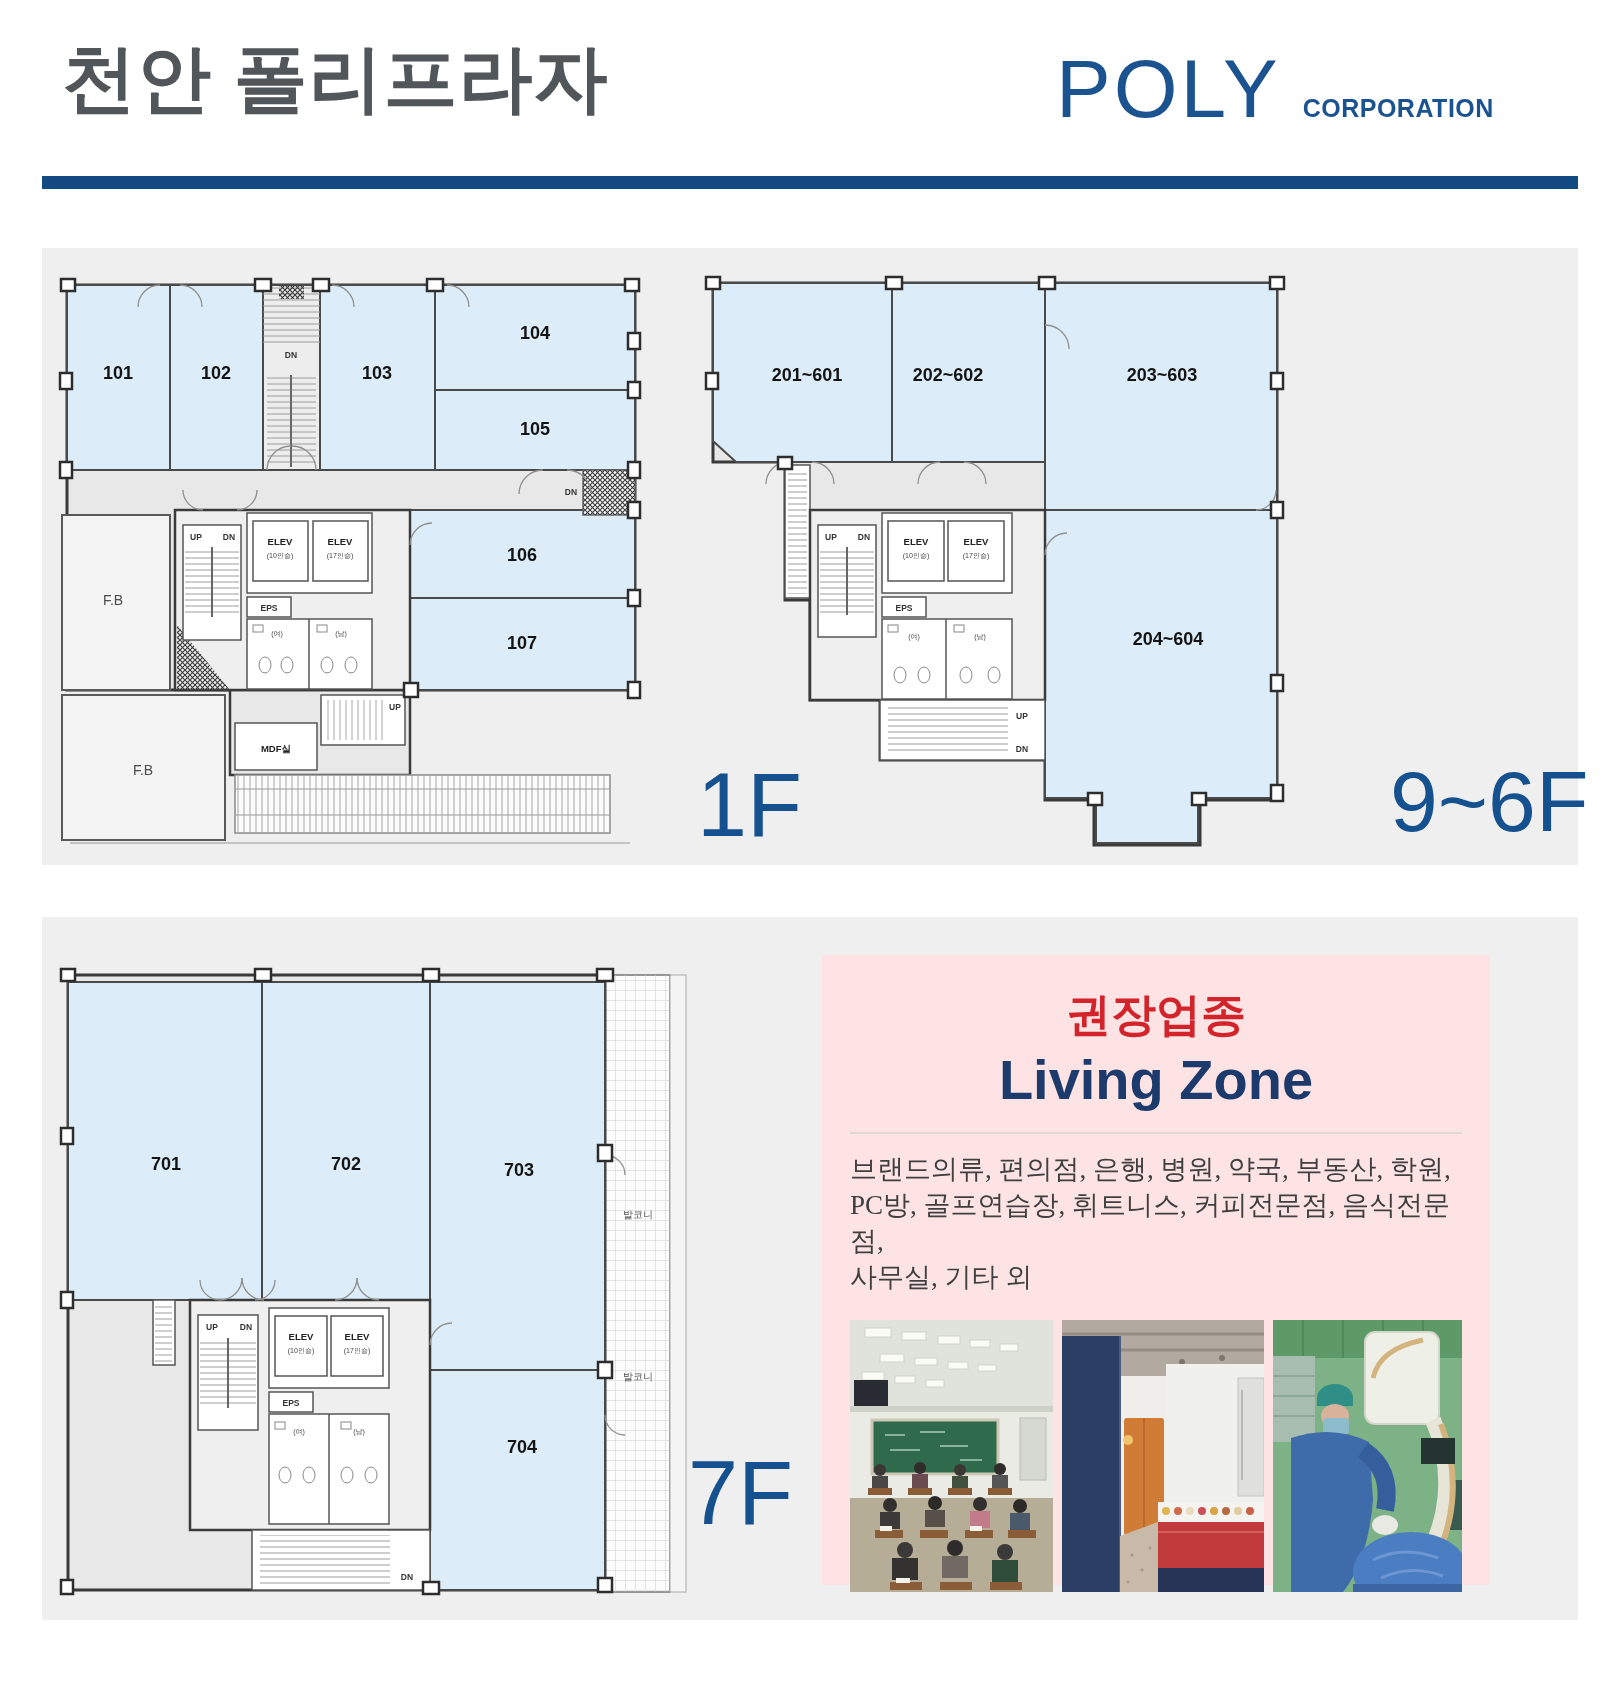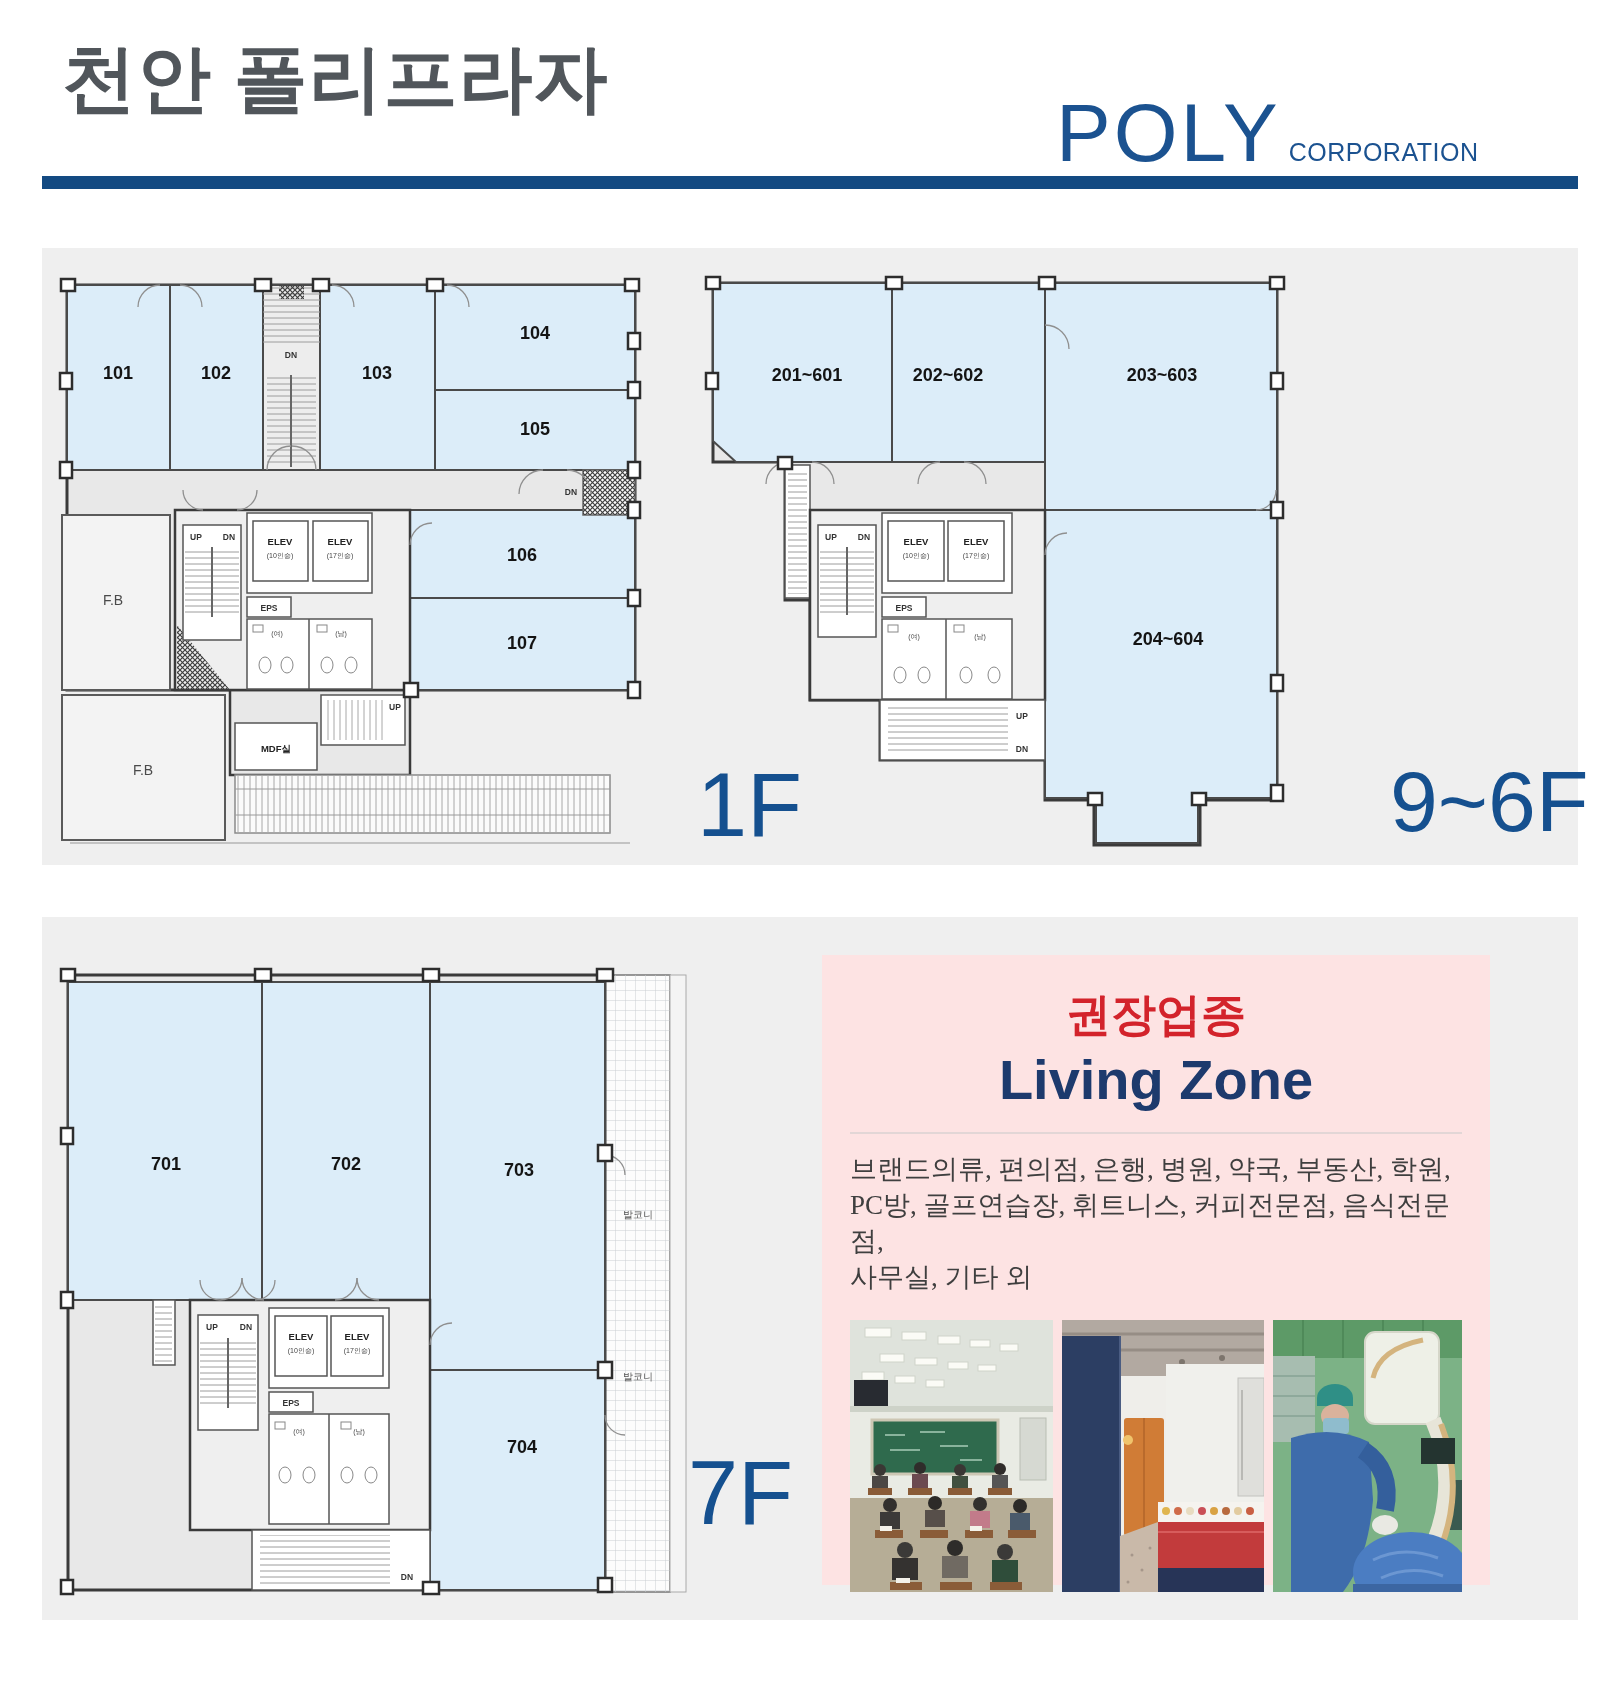--- a/index.html
+++ b/index.html
@@ -1,20 +1,20 @@
 <!DOCTYPE html>
 <html><head>
 <meta charset="utf-8">
 <style>
   html,body{margin:0;padding:0;background:#ffffff;}
   .page{position:relative;width:1624px;height:1685px;background:#ffffff;overflow:hidden;font-family:"Liberation Sans",sans-serif;}
   .title{position:absolute;left:62px;top:30px;margin:0;font-size:74px;font-weight:700;color:#51565b;letter-spacing:1px;}
   .logo{position:absolute;left:1056px;top:48px;display:flex;align-items:baseline;color:#1b5290;}
-  .logo-main{font-size:82px;font-weight:400;letter-spacing:3px;line-height:1;margin-top:44px;}
-  .logo-sub{font-size:25px;font-weight:400;letter-spacing:.5px;margin-left:8px;}
+  .logo-main{font-size:82px;font-weight:400;letter-spacing:3px;line-height:1;}
+  .logo-sub{font-size:25px;font-weight:700;letter-spacing:.5px;margin-left:22px;}
   .rule{position:absolute;left:42px;top:176px;width:1536px;height:13px;background:#134a82;}
   .panel{position:absolute;left:42px;width:1536px;background:#efefef;}
   .panel-top{top:248px;height:617px;}
   .panel-bottom{top:917px;height:703px;}
   .plan{position:absolute;}
   #plan1f{left:55px;top:255px;}
   #plan26f{left:700px;top:255px;}
   #plan7f{left:55px;top:950px;}
   .floorlbl{position:absolute;font-weight:400;color:#15508f;line-height:1;}
   #lbl1f{left:697px;top:760px;font-size:90px;}

